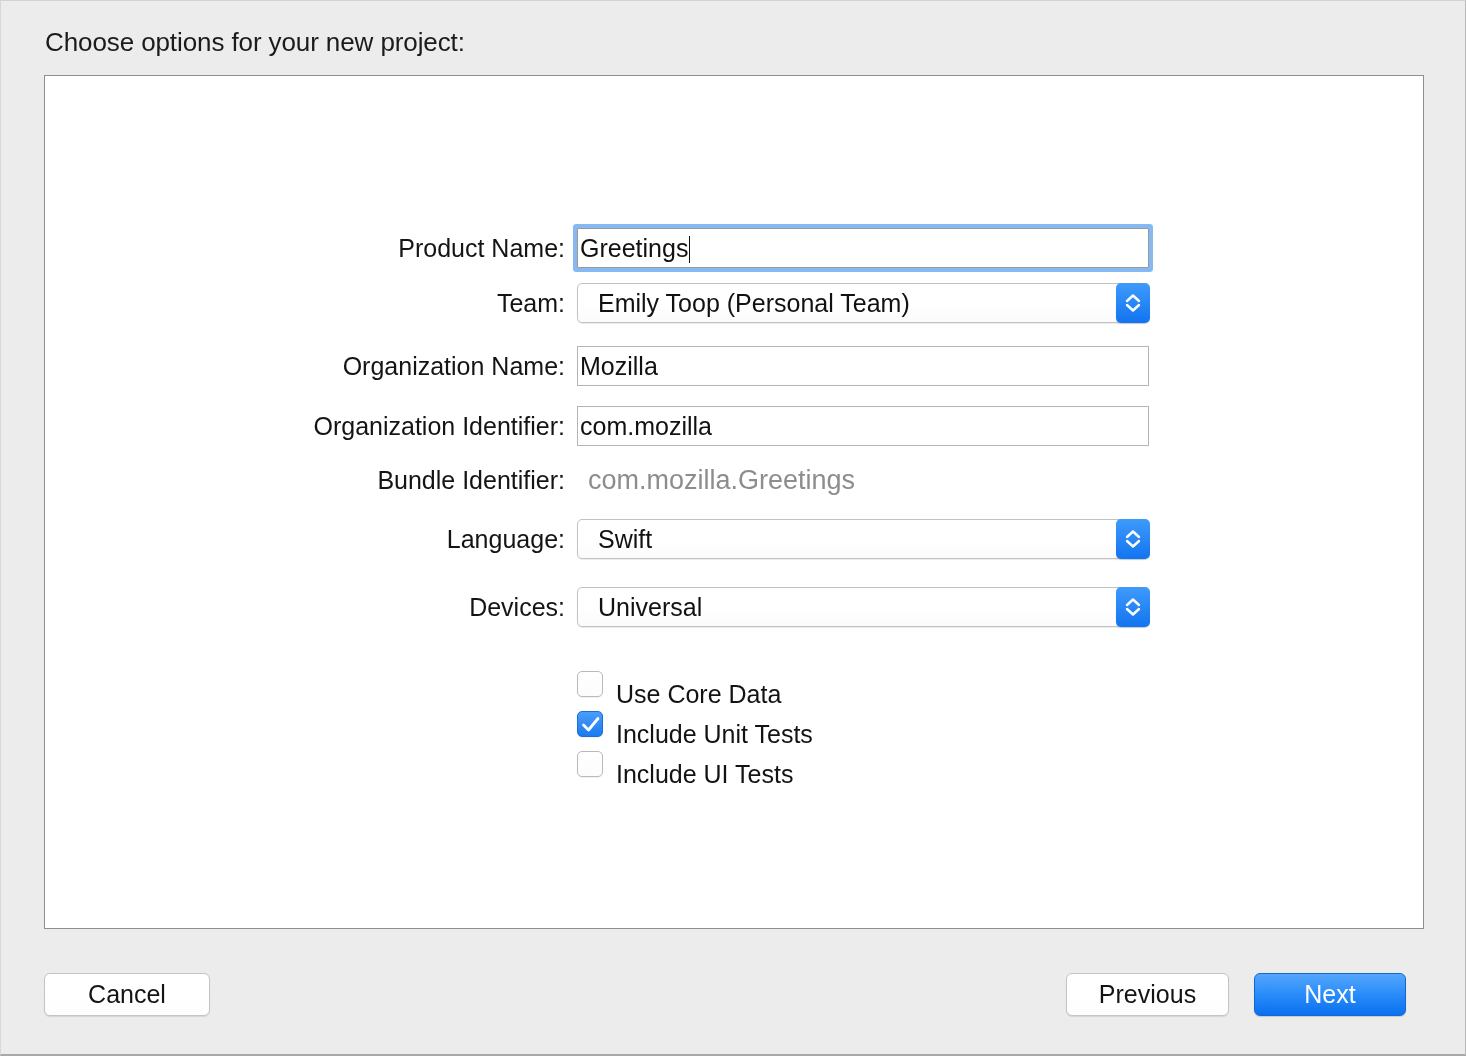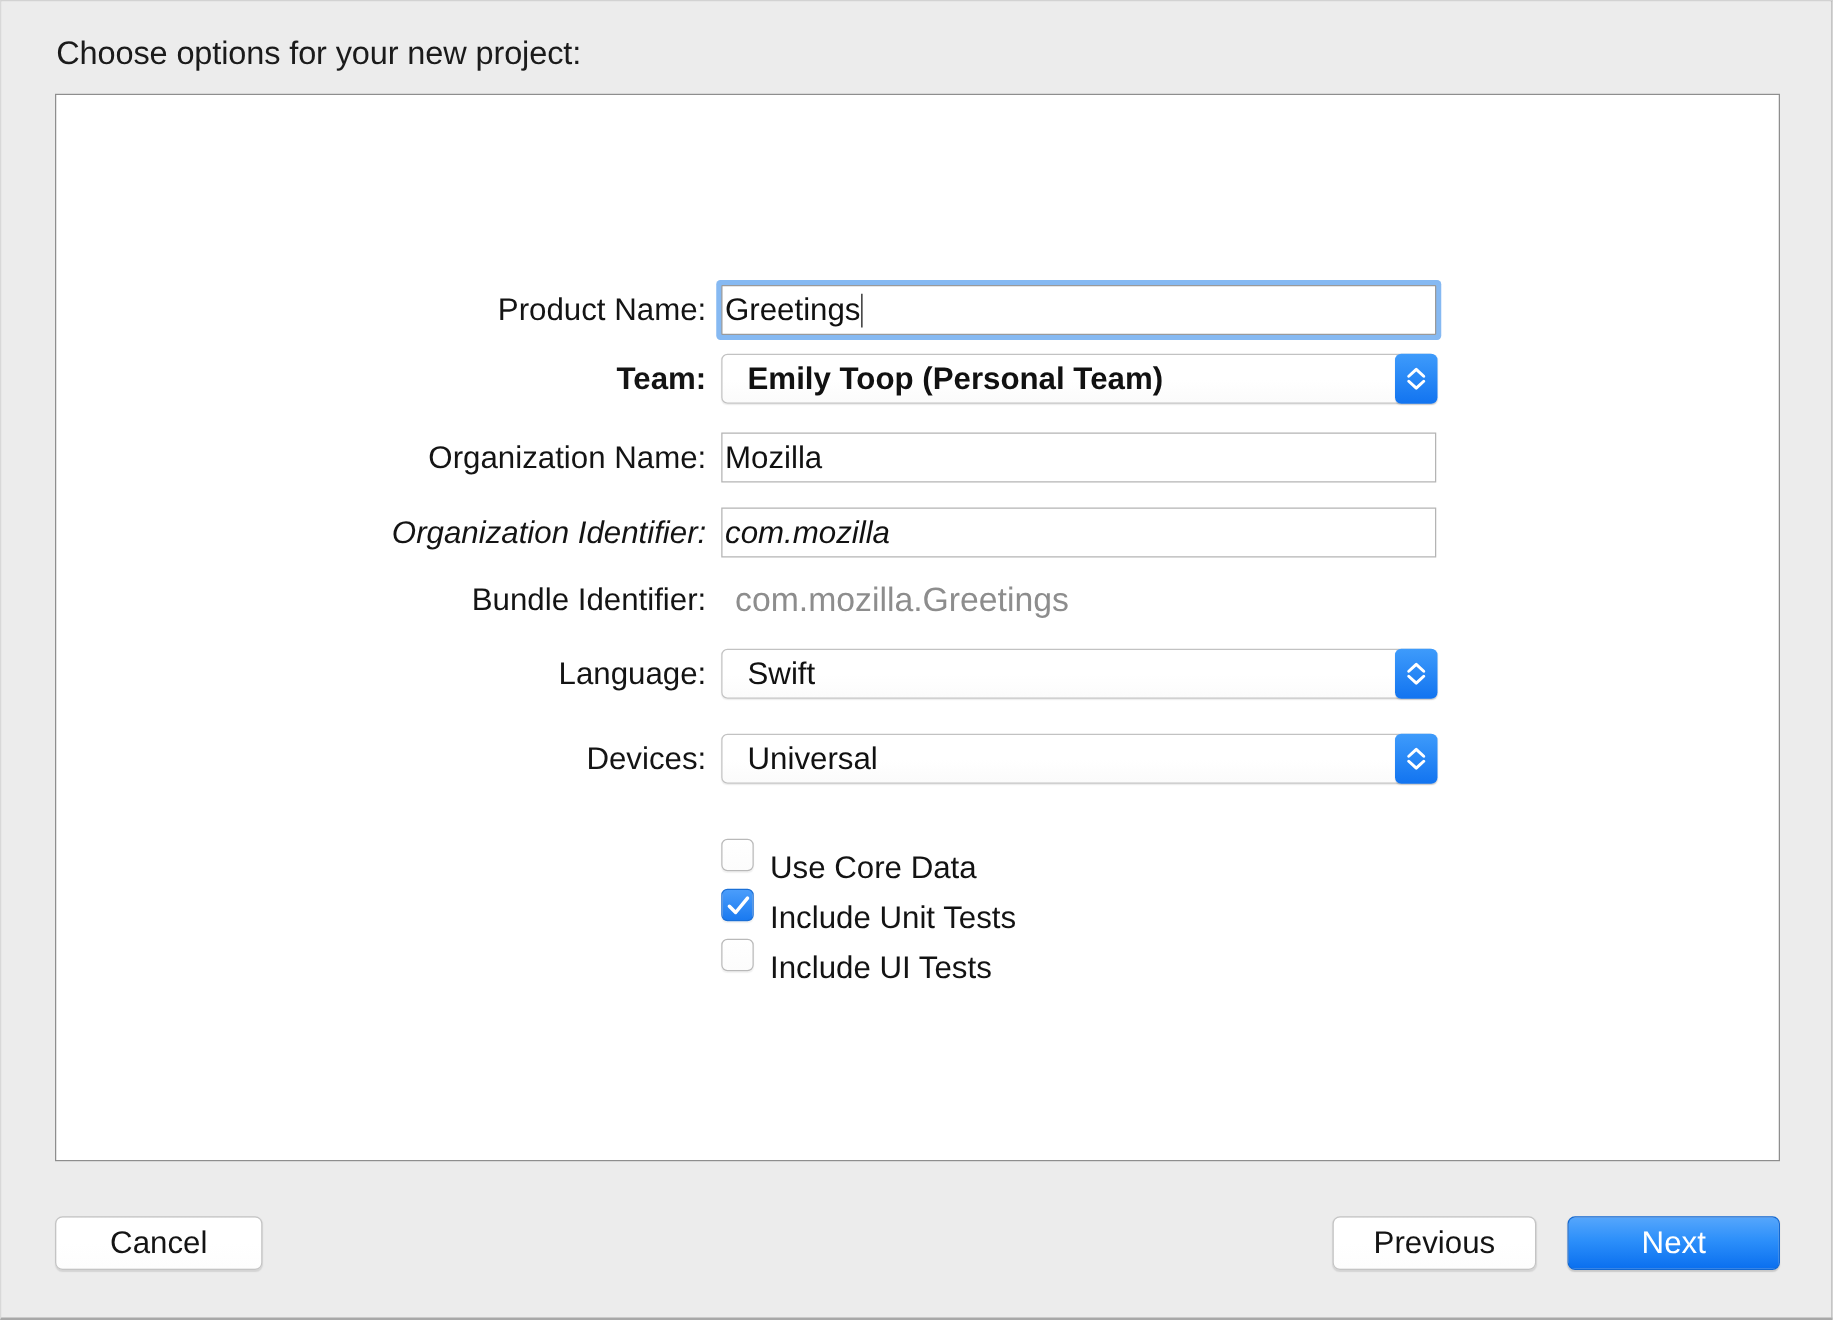--- a/index.html
+++ b/index.html
@@ -196,39 +196,39 @@
     box-shadow: 0 1px 1px rgba(0,0,0,0.10);
   }
   .btn-primary {
     background: linear-gradient(to bottom, #55a6fc 0%, #2c8ffa 45%, #0a6fef 100%);
     border: 1px solid #1268d2;
     color: #ffffff;
     box-shadow: 0 1px 1px rgba(0,0,0,0.15);
   }
   #cancel-button { left: 43px;  top: 972px; width: 166px; }
   #previous-button { left: 1065px; top: 972px; width: 163px; }
-  #next-button { left: 1253px; top: 972px; width: 170px; }
+  #next-button { left: 1253px; top: 972px; width: 152px; }
 </style>
 </head>
 <body>
 
 <div id="dialog">
 
   <div id="heading">Choose options for your new project:</div>
 
   <div id="panel">
 
     <div class="form-row" style="top:152px;">
       <div class="row-label">Product Name:</div>
       <div class="row-control">
         <div class="textfield focused"><span>Greetings</span><span class="caret"></span></div>
       </div>
     </div>
 
-    <div class="form-row" style="top:207px;font-weight:bold;">
+    <div class="form-row" style="top:207px;">
       <div class="row-label">Team:</div>
       <div class="row-control">
         <div class="popup">
           <span>Emily Toop (Personal Team)</span>
           <span class="popup-arrowbox">
             <svg width="20" height="22" viewBox="0 0 20 22">
               <path d="M4 9 L10 3.5 L16 9" fill="none" stroke="#ffffff" stroke-width="2.4" stroke-linecap="round" stroke-linejoin="round"></path>
               <path d="M4 13 L10 18.5 L16 13" fill="none" stroke="#ffffff" stroke-width="2.4" stroke-linecap="round" stroke-linejoin="round"></path>
             </svg>
           </span>
@@ -236,21 +236,21 @@
       </div>
     </div>
 
     <div class="form-row" style="top:270px;">
       <div class="row-label">Organization Name:</div>
       <div class="row-control">
         <div class="textfield"><span>Mozilla</span></div>
       </div>
     </div>
 
-    <div class="form-row" style="top:330px;font-style:italic;">
+    <div class="form-row" style="top:330px;">
       <div class="row-label">Organization Identifier:</div>
       <div class="row-control">
         <div class="textfield"><span>com.mozilla</span></div>
       </div>
     </div>
 
     <div class="form-row" style="top:384px;">
       <div class="row-label">Bundle Identifier:</div>
       <div class="row-control">
         <div class="statictext">com.mozilla.Greetings</div>

